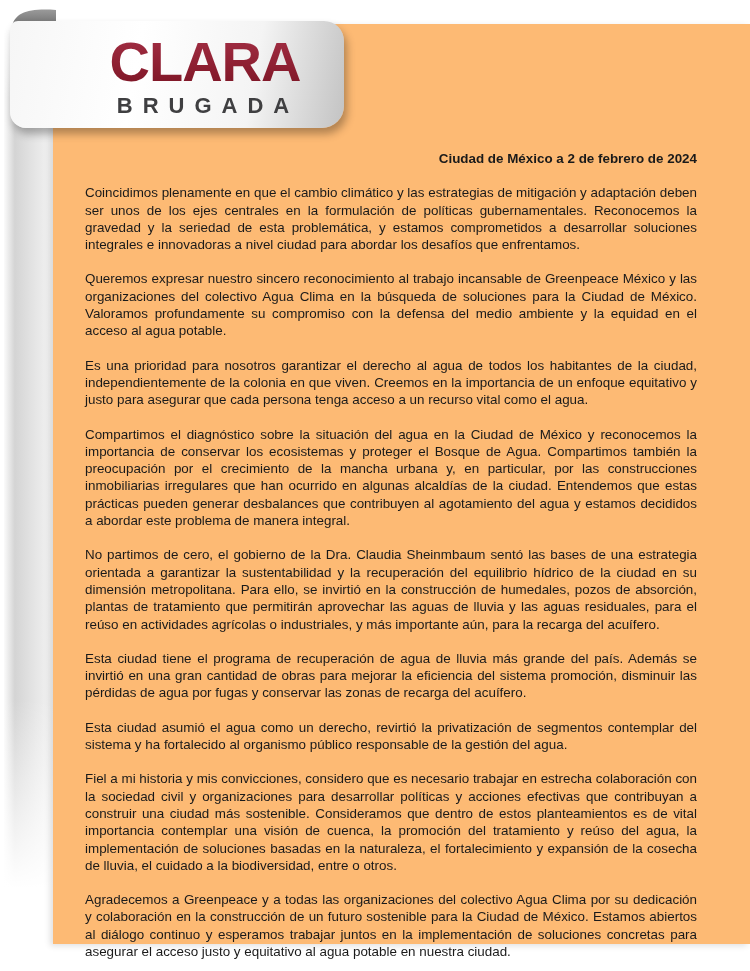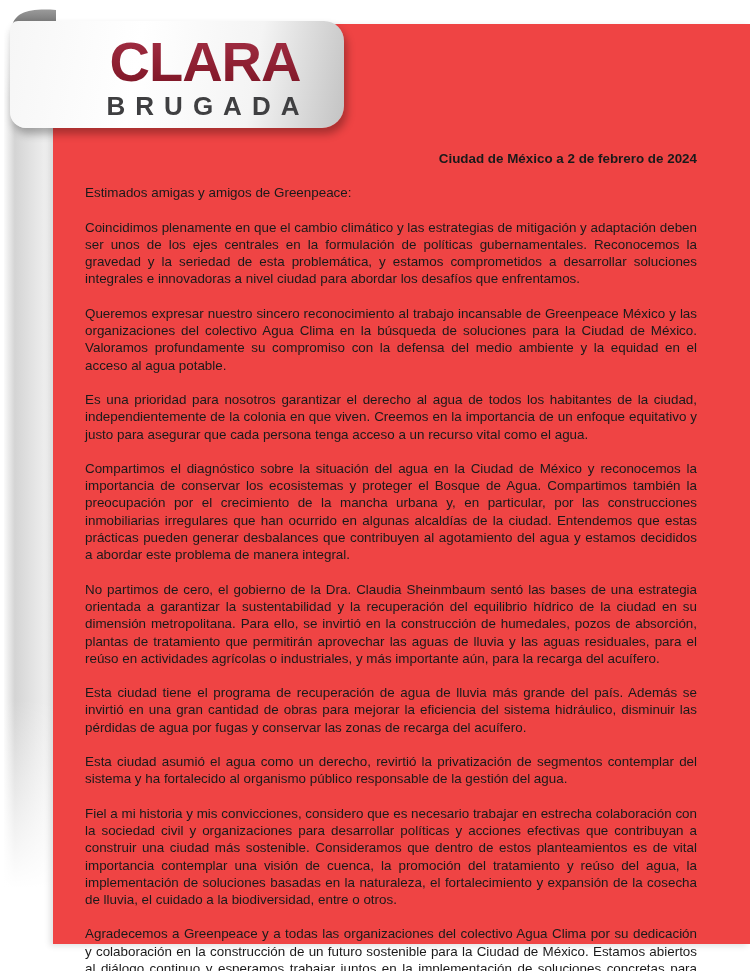--- a/index.html
+++ b/index.html
@@ -29,21 +29,21 @@
     background: linear-gradient(to bottom, rgba(255,255,255,0.9) 0%, rgba(255,255,255,0) 8%, rgba(255,255,255,0) 78%, #ffffff 100%);
   }
 
   
   .sheet {
     position: absolute;
     left: 53px;
     top: 24px;
     width: 697px;
     height: 920px;
-    background: #ef4444;
+    background: #fdba74;
     box-shadow: -3px 2px 6px rgba(0,0,0,0.12);
   }
 
   
   .letter-body {
     position: absolute;
     left: 32px;   
     top: 126px;
     width: 612px;
     font-size: 13.4px;
@@ -92,44 +92,43 @@
     font-size: 56px;
     line-height: 58px;
     letter-spacing: -1px;
     background: linear-gradient(180deg, #a43046 0%, #8e2032 55%, #7a1425 100%);
     -webkit-background-clip: text;
     background-clip: text;
     color: transparent;
   }
   .logo-last {
     font-weight: bold;
-    font-size: 26px;
+    font-size: 22px;
     line-height: 30px;
     letter-spacing: 10px;
     text-indent: 6px;
     color: #3f3f41;
   }
 </style>
 </head>
 <body>
 
 <div class="canvas">
 
   <div class="left-curl"></div>
 
   <div class="sheet">
     <div class="letter-body">
       <div class="date-line">Ciudad de México a 2 de febrero de 2024</div>
-      <div class="salutation">Estimados amigas y amigos de Greenpeace:</div>
       <p>Coincidimos plenamente en que el cambio climático y las estrategias de mitigación y adaptación deben ser unos de los ejes centrales en la formulación de políticas gubernamentales. Reconocemos la gravedad y la seriedad de esta problemática, y estamos comprometidos a desarrollar soluciones integrales e innovadoras a nivel ciudad para abordar los desafíos que enfrentamos.</p>
       <p>Queremos expresar nuestro sincero reconocimiento al trabajo incansable de Greenpeace México y las organizaciones del colectivo Agua Clima en la búsqueda de soluciones para la Ciudad de México. Valoramos profundamente su compromiso con la defensa del medio ambiente y la equidad en el acceso al agua potable.</p>
       <p>Es una prioridad para nosotros garantizar el derecho al agua de todos los habitantes de la ciudad, independientemente de la colonia en que viven. Creemos en la importancia de un enfoque equitativo y justo para asegurar que cada persona tenga acceso a un recurso vital como el agua.</p>
       <p>Compartimos el diagnóstico sobre la situación del agua en la Ciudad de México y reconocemos la importancia de conservar los ecosistemas y proteger el Bosque de Agua. Compartimos también la preocupación por el crecimiento de la mancha urbana y, en particular, por las construcciones inmobiliarias irregulares que han ocurrido en algunas alcaldías de la ciudad. Entendemos que estas prácticas pueden generar desbalances que contribuyen al agotamiento del agua y estamos decididos a abordar este problema de manera integral.</p>
       <p>No partimos de cero, el gobierno de la Dra. Claudia Sheinmbaum sentó las bases de una estrategia orientada a garantizar la sustentabilidad y la recuperación del equilibrio hídrico de la ciudad en su dimensión metropolitana. Para ello, se invirtió en la construcción de humedales, pozos de absorción, plantas de tratamiento que permitirán aprovechar las aguas de lluvia y las aguas residuales, para el reúso en actividades agrícolas o industriales, y más importante aún, para la recarga del acuífero.</p>
-      <p>Esta ciudad tiene el programa de recuperación de agua de lluvia más grande del país. Además se invirtió en una gran cantidad de obras para mejorar la eficiencia del sistema hidráulico, disminuir las pérdidas de agua por fugas y conservar las zonas de recarga del acuífero.</p>
+      <p>Esta ciudad tiene el programa de recuperación de agua de lluvia más grande del país. Además se invirtió en una gran cantidad de obras para mejorar la eficiencia del sistema promoción, disminuir las pérdidas de agua por fugas y conservar las zonas de recarga del acuífero.</p>
       <p>Esta ciudad asumió el agua como un derecho, revirtió la privatización de segmentos contemplar del sistema y ha fortalecido al organismo público responsable de la gestión del agua.</p>
       <p>Fiel a mi historia y mis convicciones, considero que es necesario trabajar en estrecha colaboración con la sociedad civil y organizaciones para desarrollar políticas y acciones efectivas que contribuyan a construir una ciudad más sostenible. Consideramos que dentro de estos planteamientos es de vital importancia contemplar una visión de cuenca, la promoción del tratamiento y reúso del agua, la implementación de soluciones basadas en la naturaleza, el fortalecimiento y expansión de la cosecha de lluvia, el cuidado a la biodiversidad, entre o otros.</p>
       <p>Agradecemos a Greenpeace y a todas las organizaciones del colectivo Agua Clima por su dedicación y colaboración en la construcción de un futuro sostenible para la Ciudad de México. Estamos abiertos al diálogo continuo y esperamos trabajar juntos en la implementación de soluciones concretas para asegurar el acceso justo y equitativo al agua potable en nuestra ciudad.</p>
 
     </div>
   </div>
 
   <div class="ribbon-fold">
     <svg width="46" height="20" viewBox="0 0 46 20" xmlns="http://www.w3.org/2000/svg">
       <defs>

